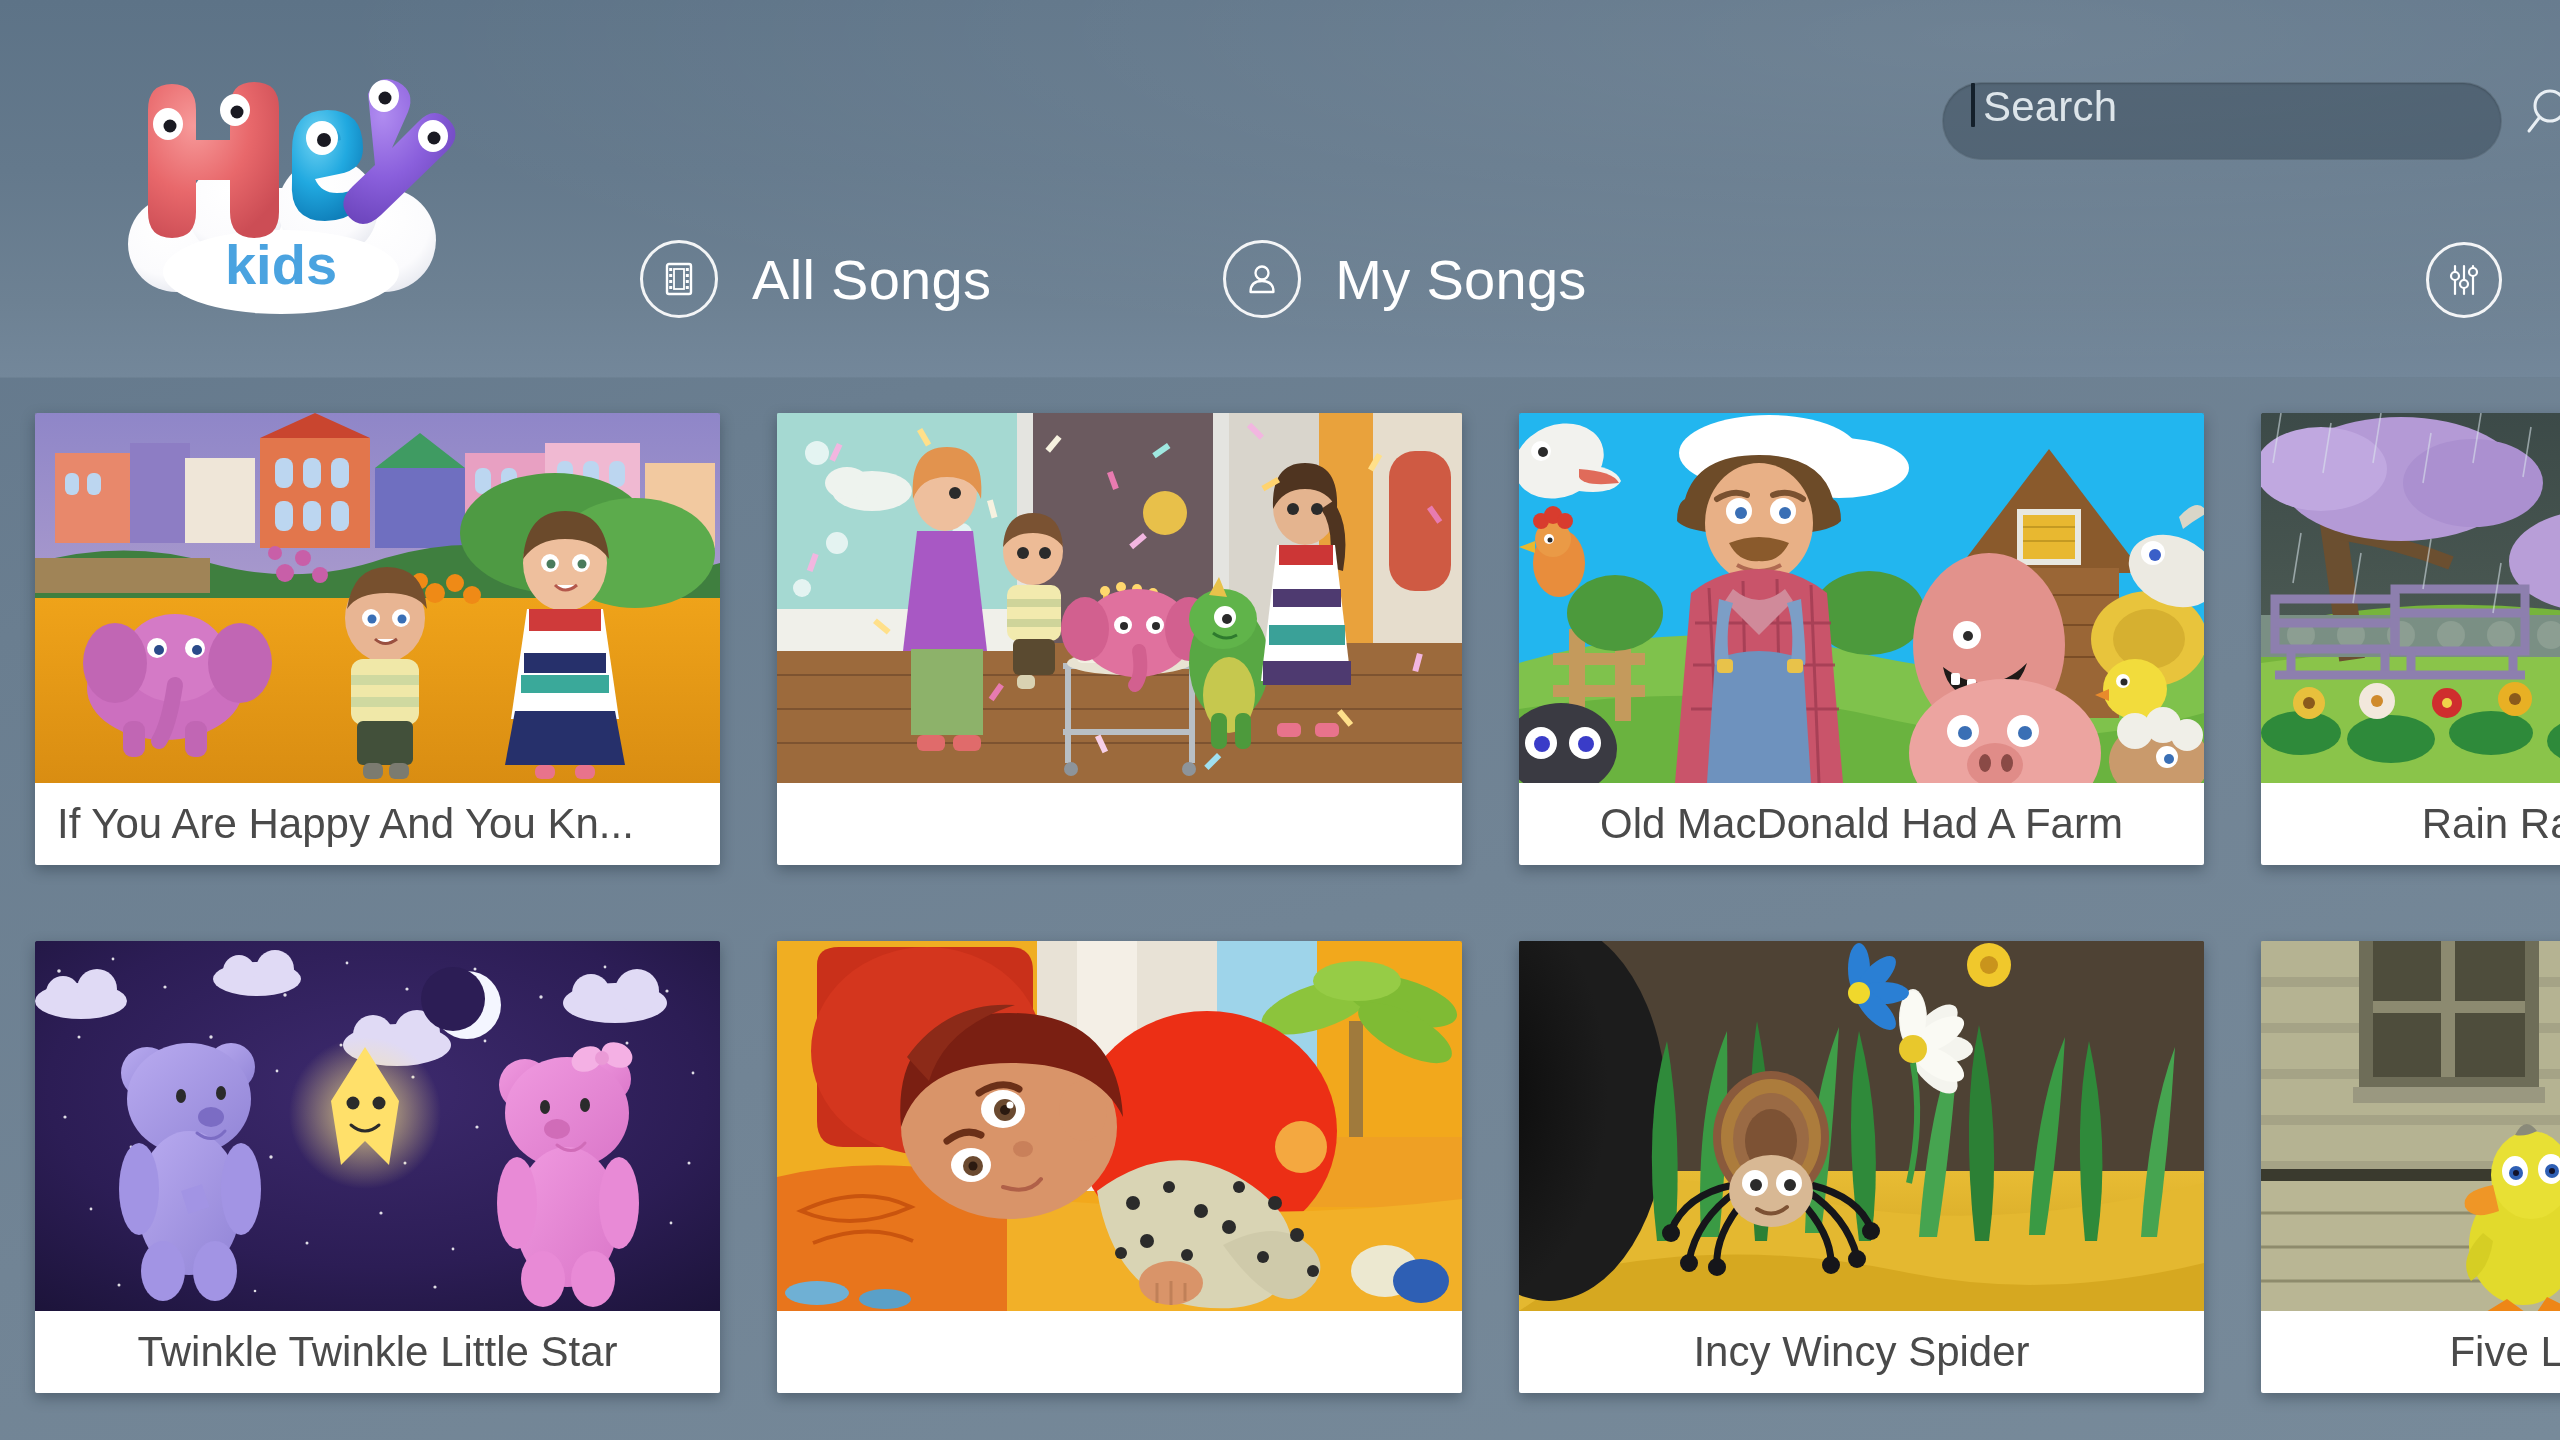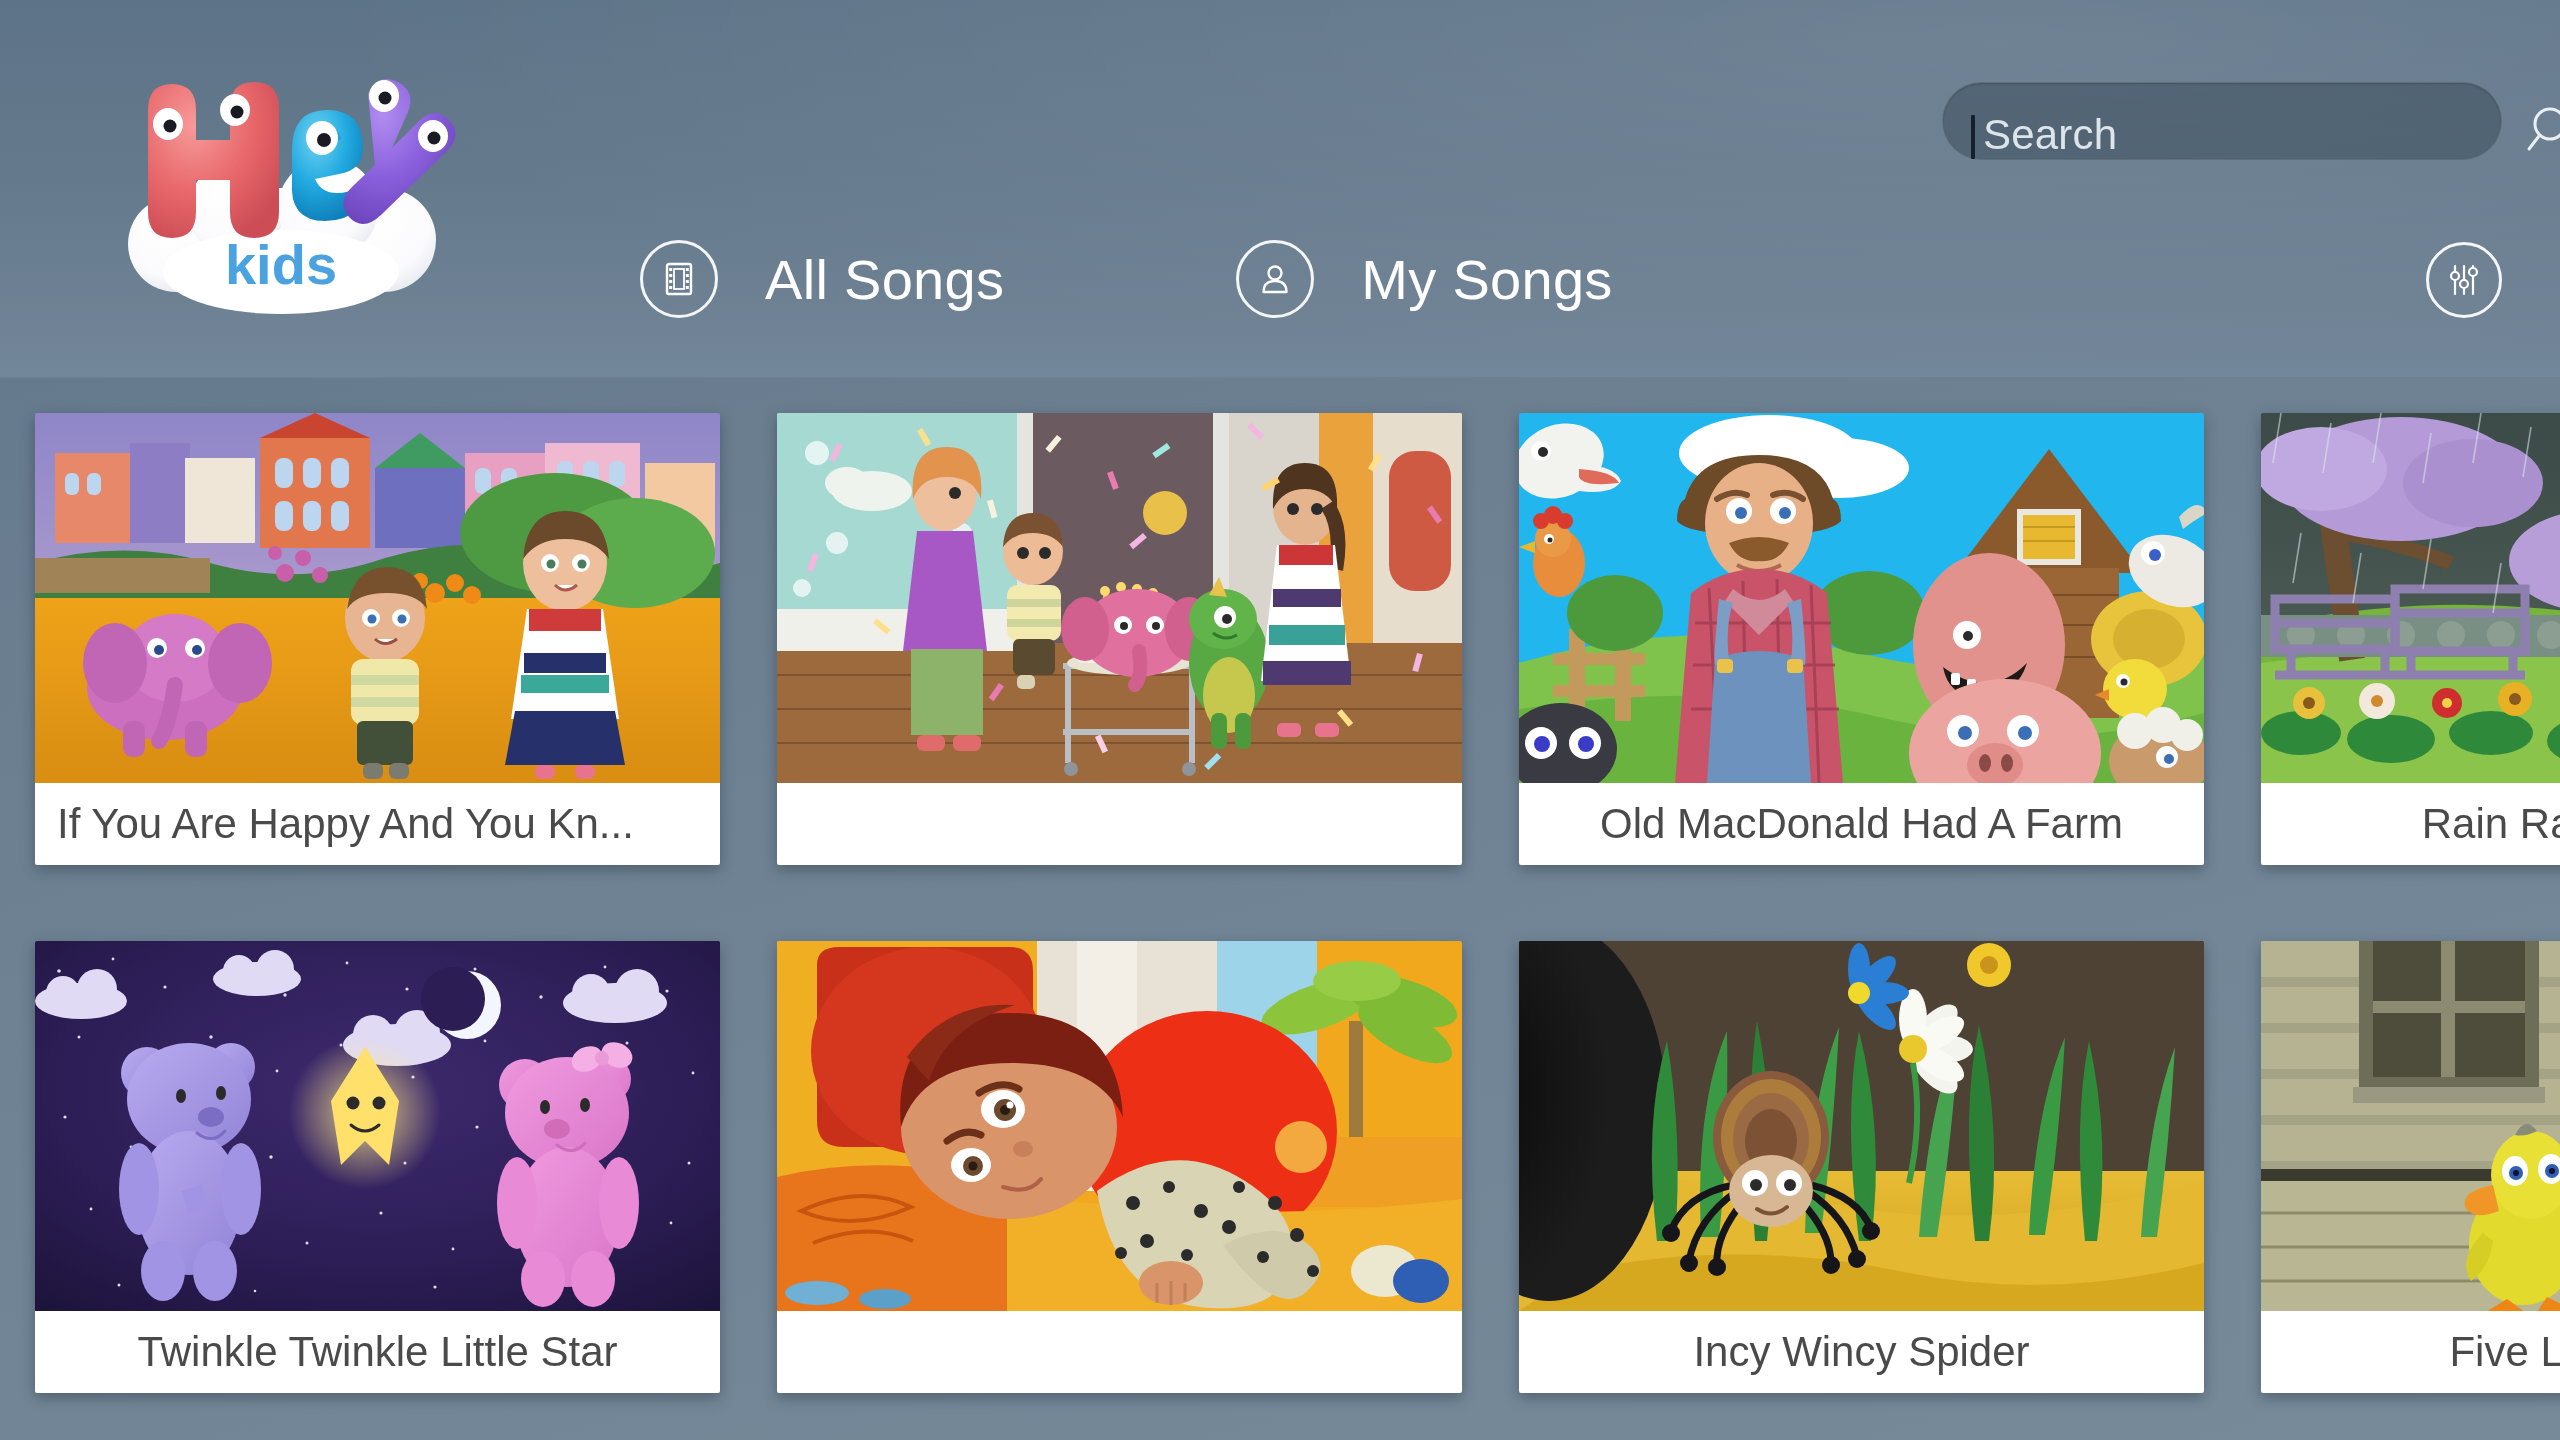--- a/index.html
+++ b/index.html
@@ -32,42 +32,42 @@
   
   .logo { position:absolute; left:96px; top:32px; width:370px; height:290px; }
   .logo svg { width:100%; height:100%; display:block; }
 
   
   .search-bar{
     position:absolute; right:58px; top:82px;
     width:560px; height:78px; border-radius:39px;
     background: rgba(46,62,76,0.42);
     border:1px solid rgba(255,255,255,0.07);
-    display:flex; align-items:flex-end;
+    display:flex; align-items:flex-start;
     box-shadow: inset 0 1px 2px rgba(0,0,0,0.20);
   }
   .search-caret{
     width:4px; height:44px; background:#14202b; margin-left:28px; border-radius:1px; flex:none;
   }
   .search-input{
     flex:1; background:transparent; border:none; outline:none;
     font-family:"Liberation Sans", sans-serif;
     font-size:42px; color:#e8eef3; padding-left:8px; letter-spacing:0.2px;
   }
   .search-input::placeholder{ color:#dde5ea; opacity:1; }
   .search-icon{ width:58px; height:58px; margin-right:30px; flex:none; }
   .search-icon svg{ width:100%; height:100%; display:block; }
 
   
   .nav{
     position:absolute; left:640px; top:240px;
     display:flex; align-items:center; gap:232px;
   }
   .tab{
-    display:flex; align-items:center; gap:47px; cursor:pointer;
+    display:flex; align-items:center; gap:34px; cursor:pointer;
     background:transparent; border:none; padding:0;
   }
   .tab-icon{
     width:78px; height:78px; border-radius:50%;
     border:3px solid rgba(255,255,255,0.92);
     display:flex; align-items:center; justify-content:center; flex:none;
   }
   .tab-icon svg{ width:36px; height:36px; display:block; }
   .tab-label{
     font-size:56px; color:#ffffff; letter-spacing:0.3px;

